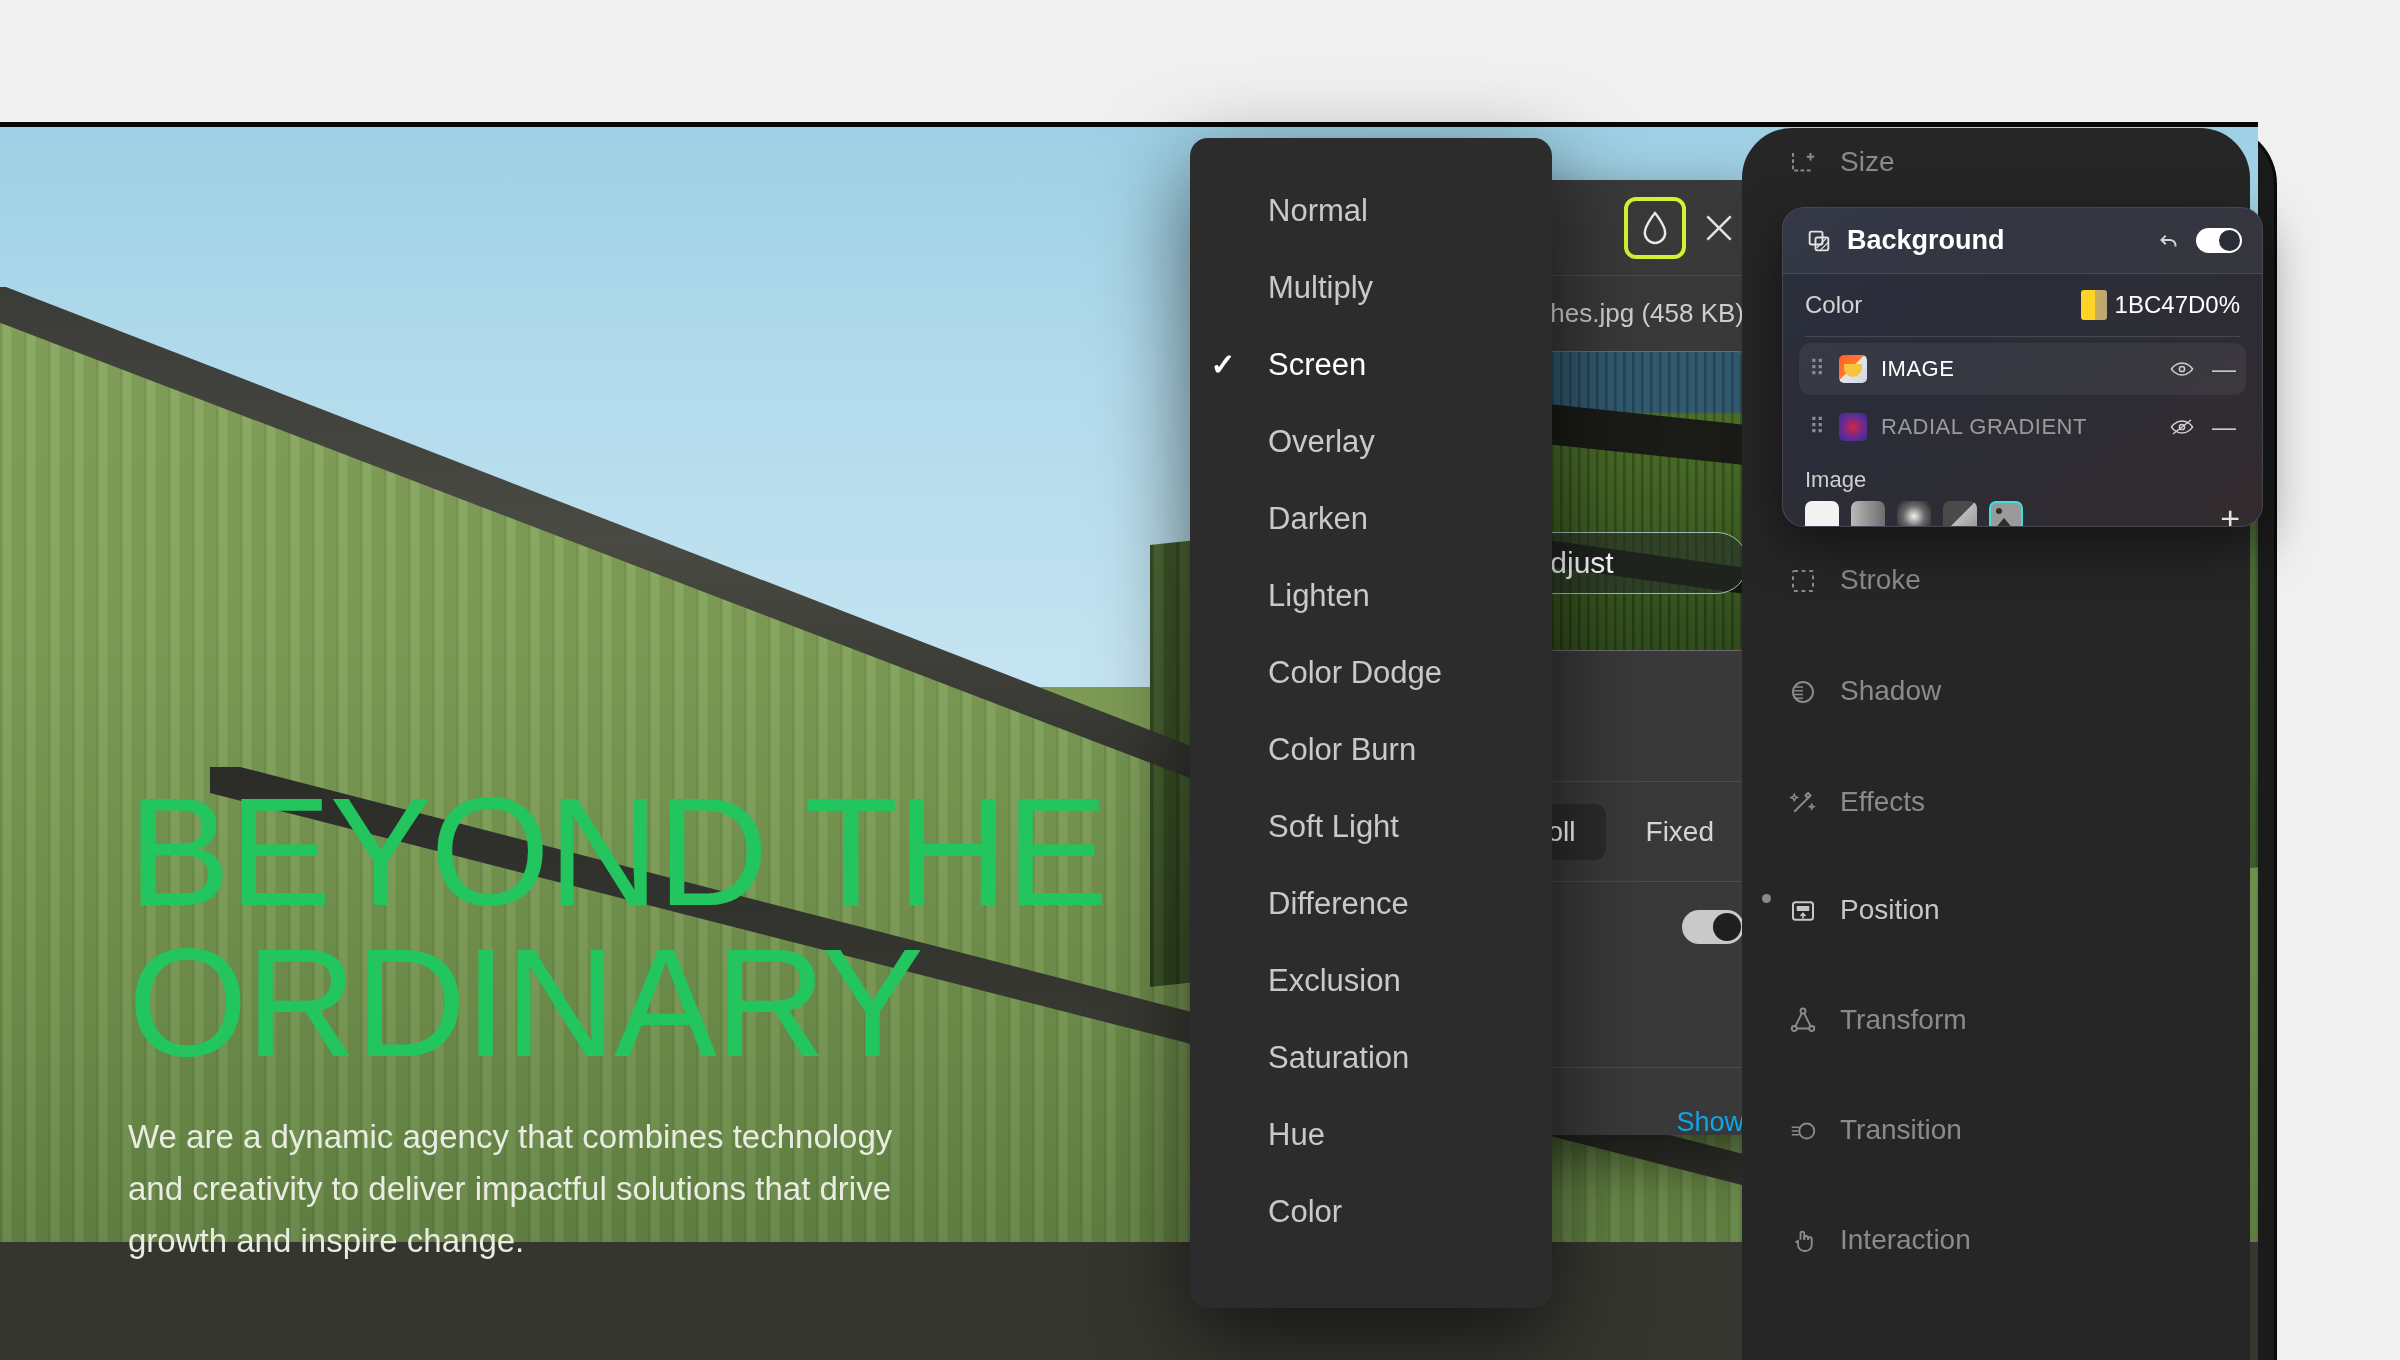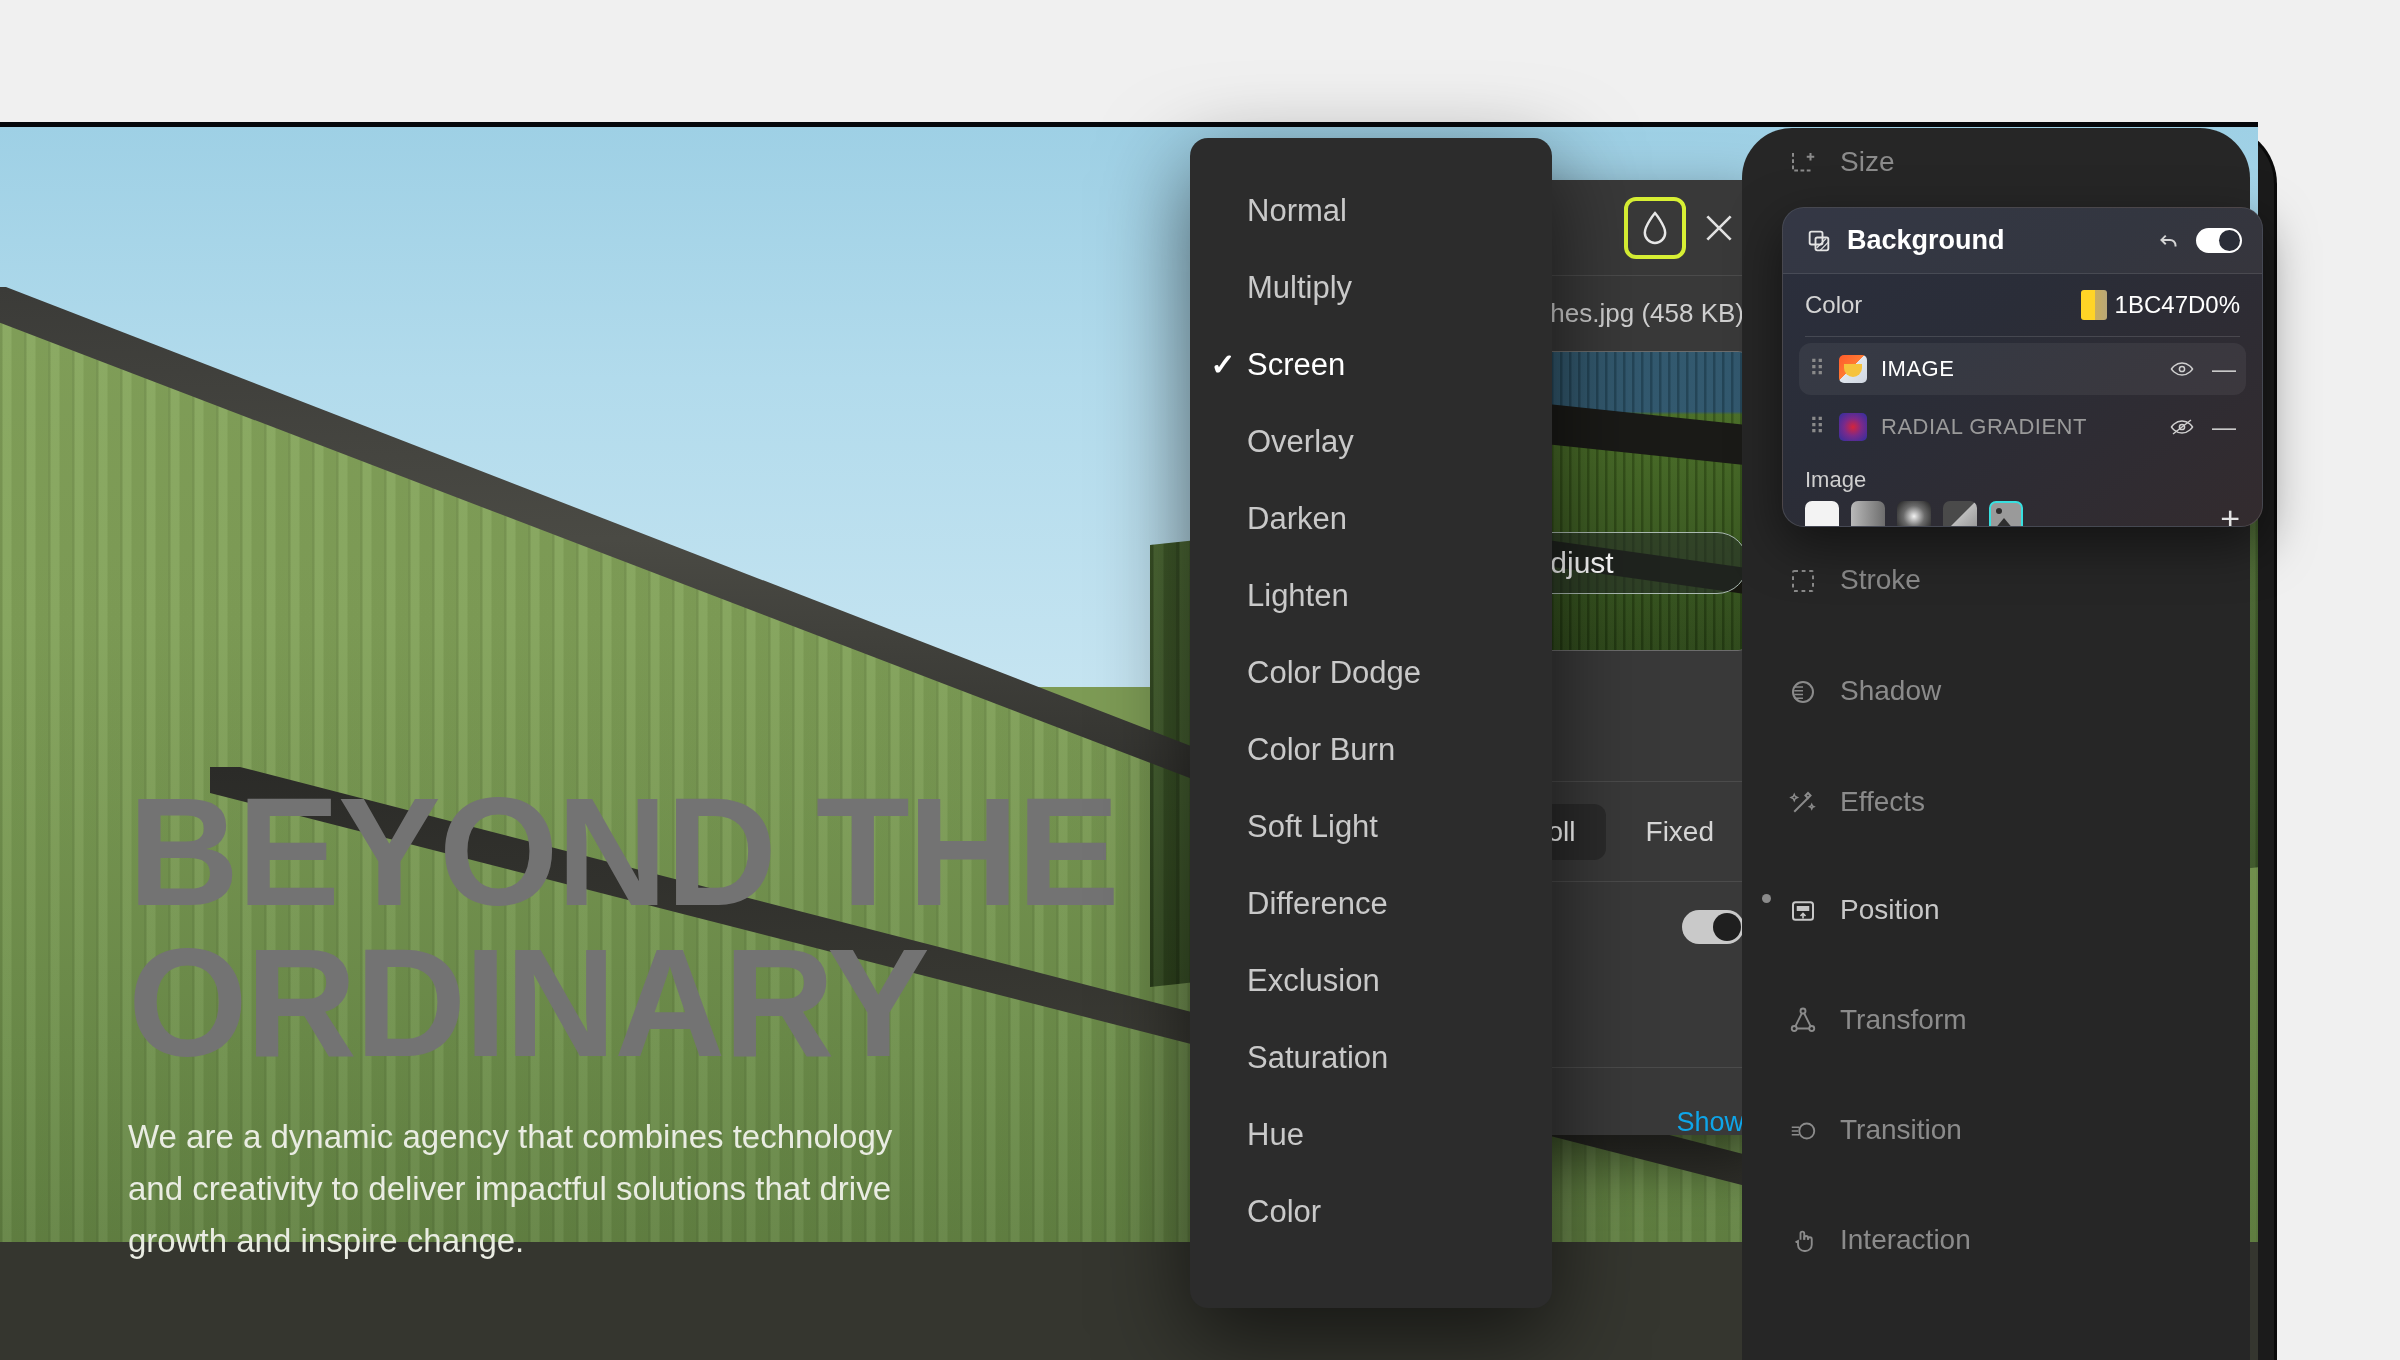--- a/index.html
+++ b/index.html
@@ -96,25 +96,25 @@
     background:#35362f;
   }
 
   
   .hero {
     position:absolute; left: 128px; top: 650px; width: 1180px;
     z-index: 4;
   }
   .hero h1 {
     font-family: "Liberation Sans", sans-serif;
-    font-weight: 700;
+    font-weight: 400;
     font-size: 154px;
     line-height: 0.98;
     letter-spacing: -2px;
-    color: #737373;
+    color: #22c55e;
     white-space: nowrap;
   }
   .hero p {
     margin-top: 32px;
     font-family: "Liberation Sans", sans-serif;
     font-size: 33px;
     line-height: 1.58;
     color: #e9ece2;
     max-width: 790px;
   }
@@ -221,21 +221,21 @@
     height: 77px; display:flex; align-items:center;
     padding-left: 32px;
     color:#c9c9c9; font-size: 31px;
     position:relative;
   }
   .blend-item.selected { color:#ffffff; }
   .blend-check {
     position:absolute; left: 16px; width: 34px; text-align:center;
     color:#fff; font-size: 30px; font-weight:600;
   }
-  .blend-label { margin-left: 25px; }
+  .blend-label { margin-left: 46px; }
 
   
   .rail {
     position:absolute;
     left: 1742px; top: 128px;
     width: 508px; height: 1232px;
     background: #262626;
     border-radius: 50px 50px 0 0;
     overflow: hidden;
     z-index: 30;

